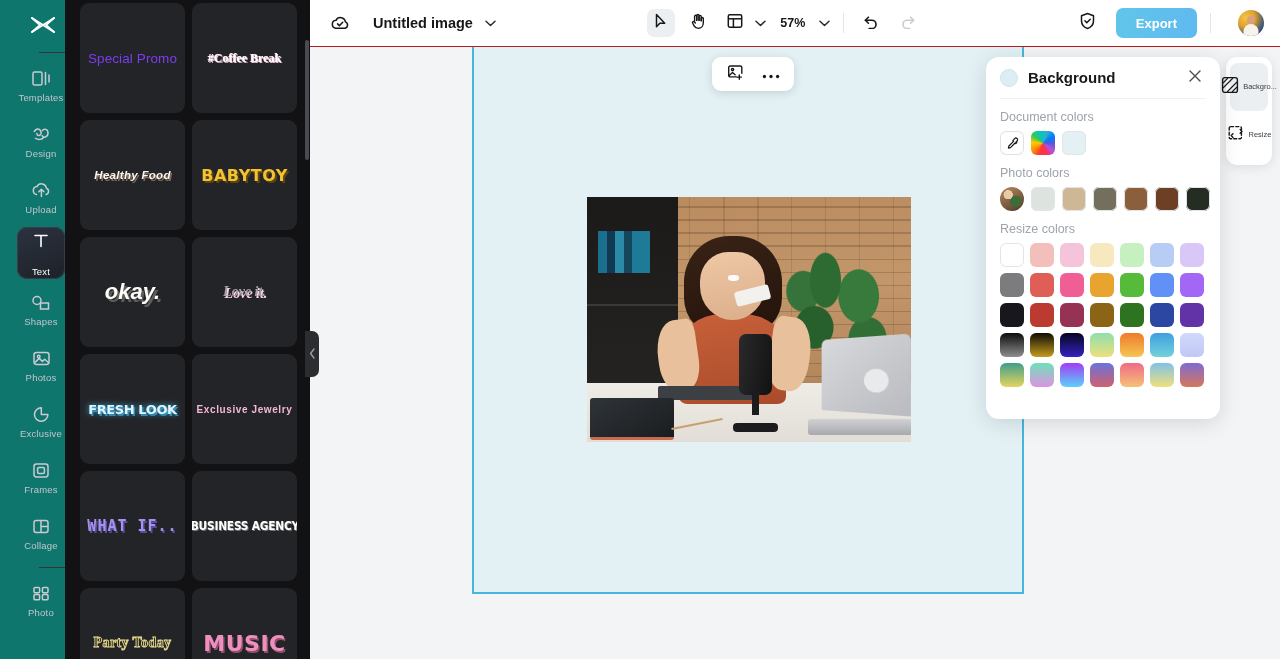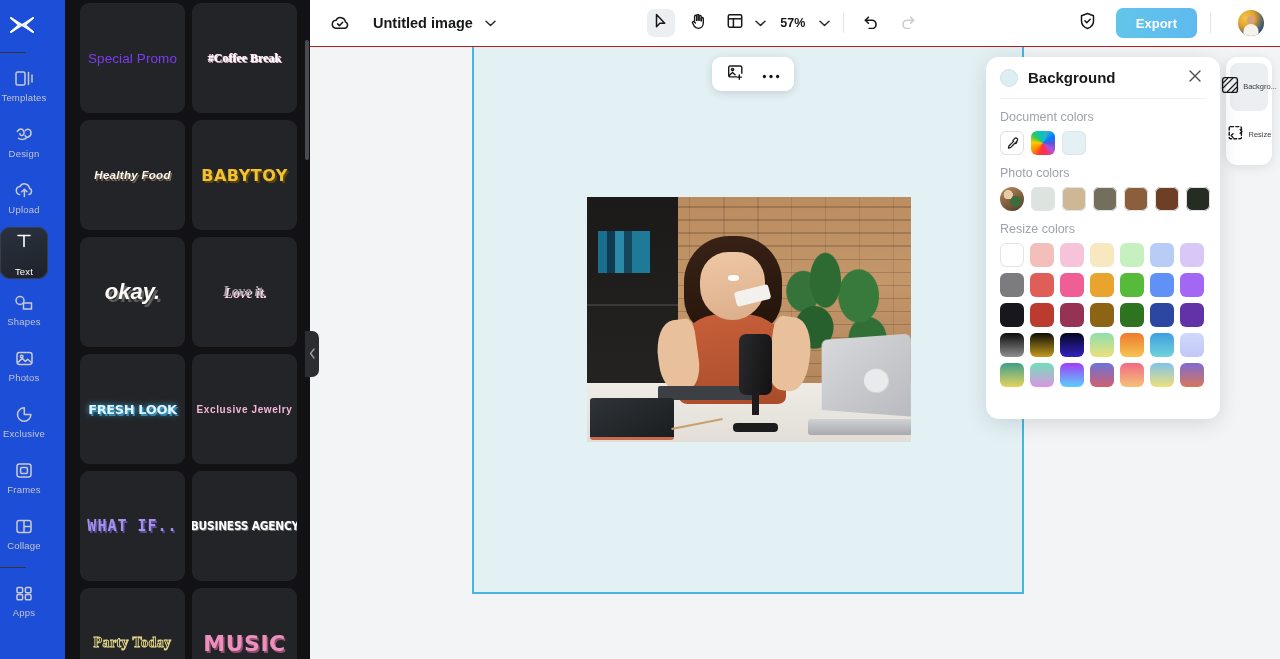--- a/index.html
+++ b/index.html
@@ -9,23 +9,23 @@
     overflow: hidden;
     font-family: "Liberation Sans", sans-serif;
     background: #f2f4f5;
   }
   .app { position: relative; width: 1280px; height: 659px; }
 
   
   .rail {
     position: absolute; left: 0; top: 0;
     width: 65px; height: 659px;
-    background: #1d4ed8;
+    background: #0f766e;
     display: flex; flex-direction: column;
-    align-items: flex-start;
+    align-items: flex-end;
     padding-top: 8px;
     z-index: 30;
   }
   .rail-logo {
     width: 44px; height: 34px;
     display: flex; align-items: center; justify-content: center;
     margin-bottom: 6px;
     cursor: pointer;
   }
   .rail-divider {
@@ -457,21 +457,21 @@
 
     <div class="rail-item">
       <span class="ricon">
         <svg width="18" height="17" viewBox="0 0 18 17" fill="none" stroke="currentColor" stroke-width="1.5">
           <rect x="2" y="2.5" width="5.6" height="5.2" rx="1.1"></rect>
           <rect x="10.4" y="2.5" width="5.6" height="5.2" rx="1.1"></rect>
           <rect x="2" y="9.6" width="5.6" height="5.2" rx="1.1"></rect>
           <rect x="10.4" y="9.6" width="5.6" height="5.2" rx="1.1"></rect>
         </svg>
       </span>
-      <span class="rlabel">Apps</span>
+      <span class="rlabel">Photo</span>
     </div>
   </div>
 
   <div class="tpl-panel">
     <div class="tpl-grid" id="tpl-grid">
         <div class="tpl-card">
           <div class="tlabel t-special">Special Promo</div>
         </div>
         <div class="tpl-card">
           <div class="tlabel t-coffee">#Coffee Break</div>

